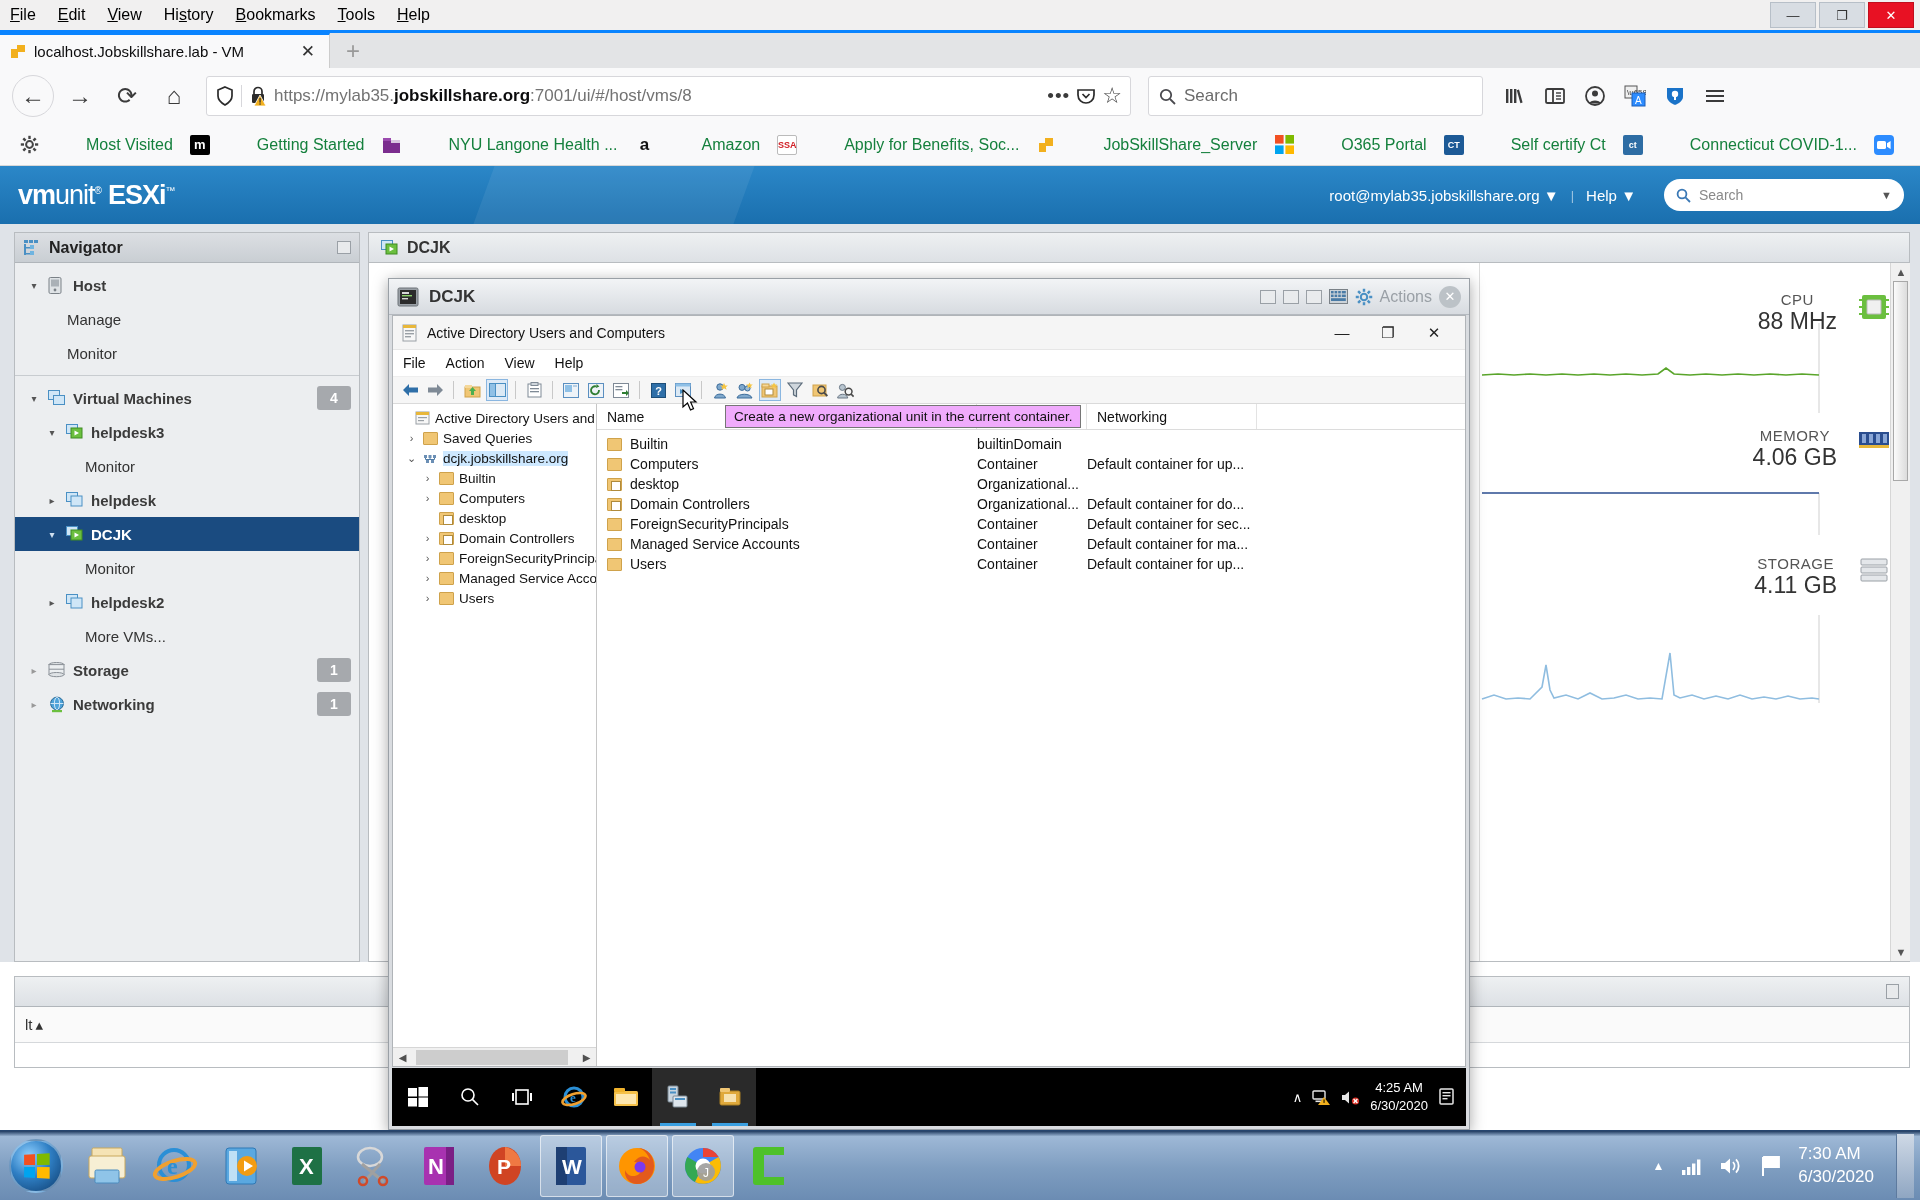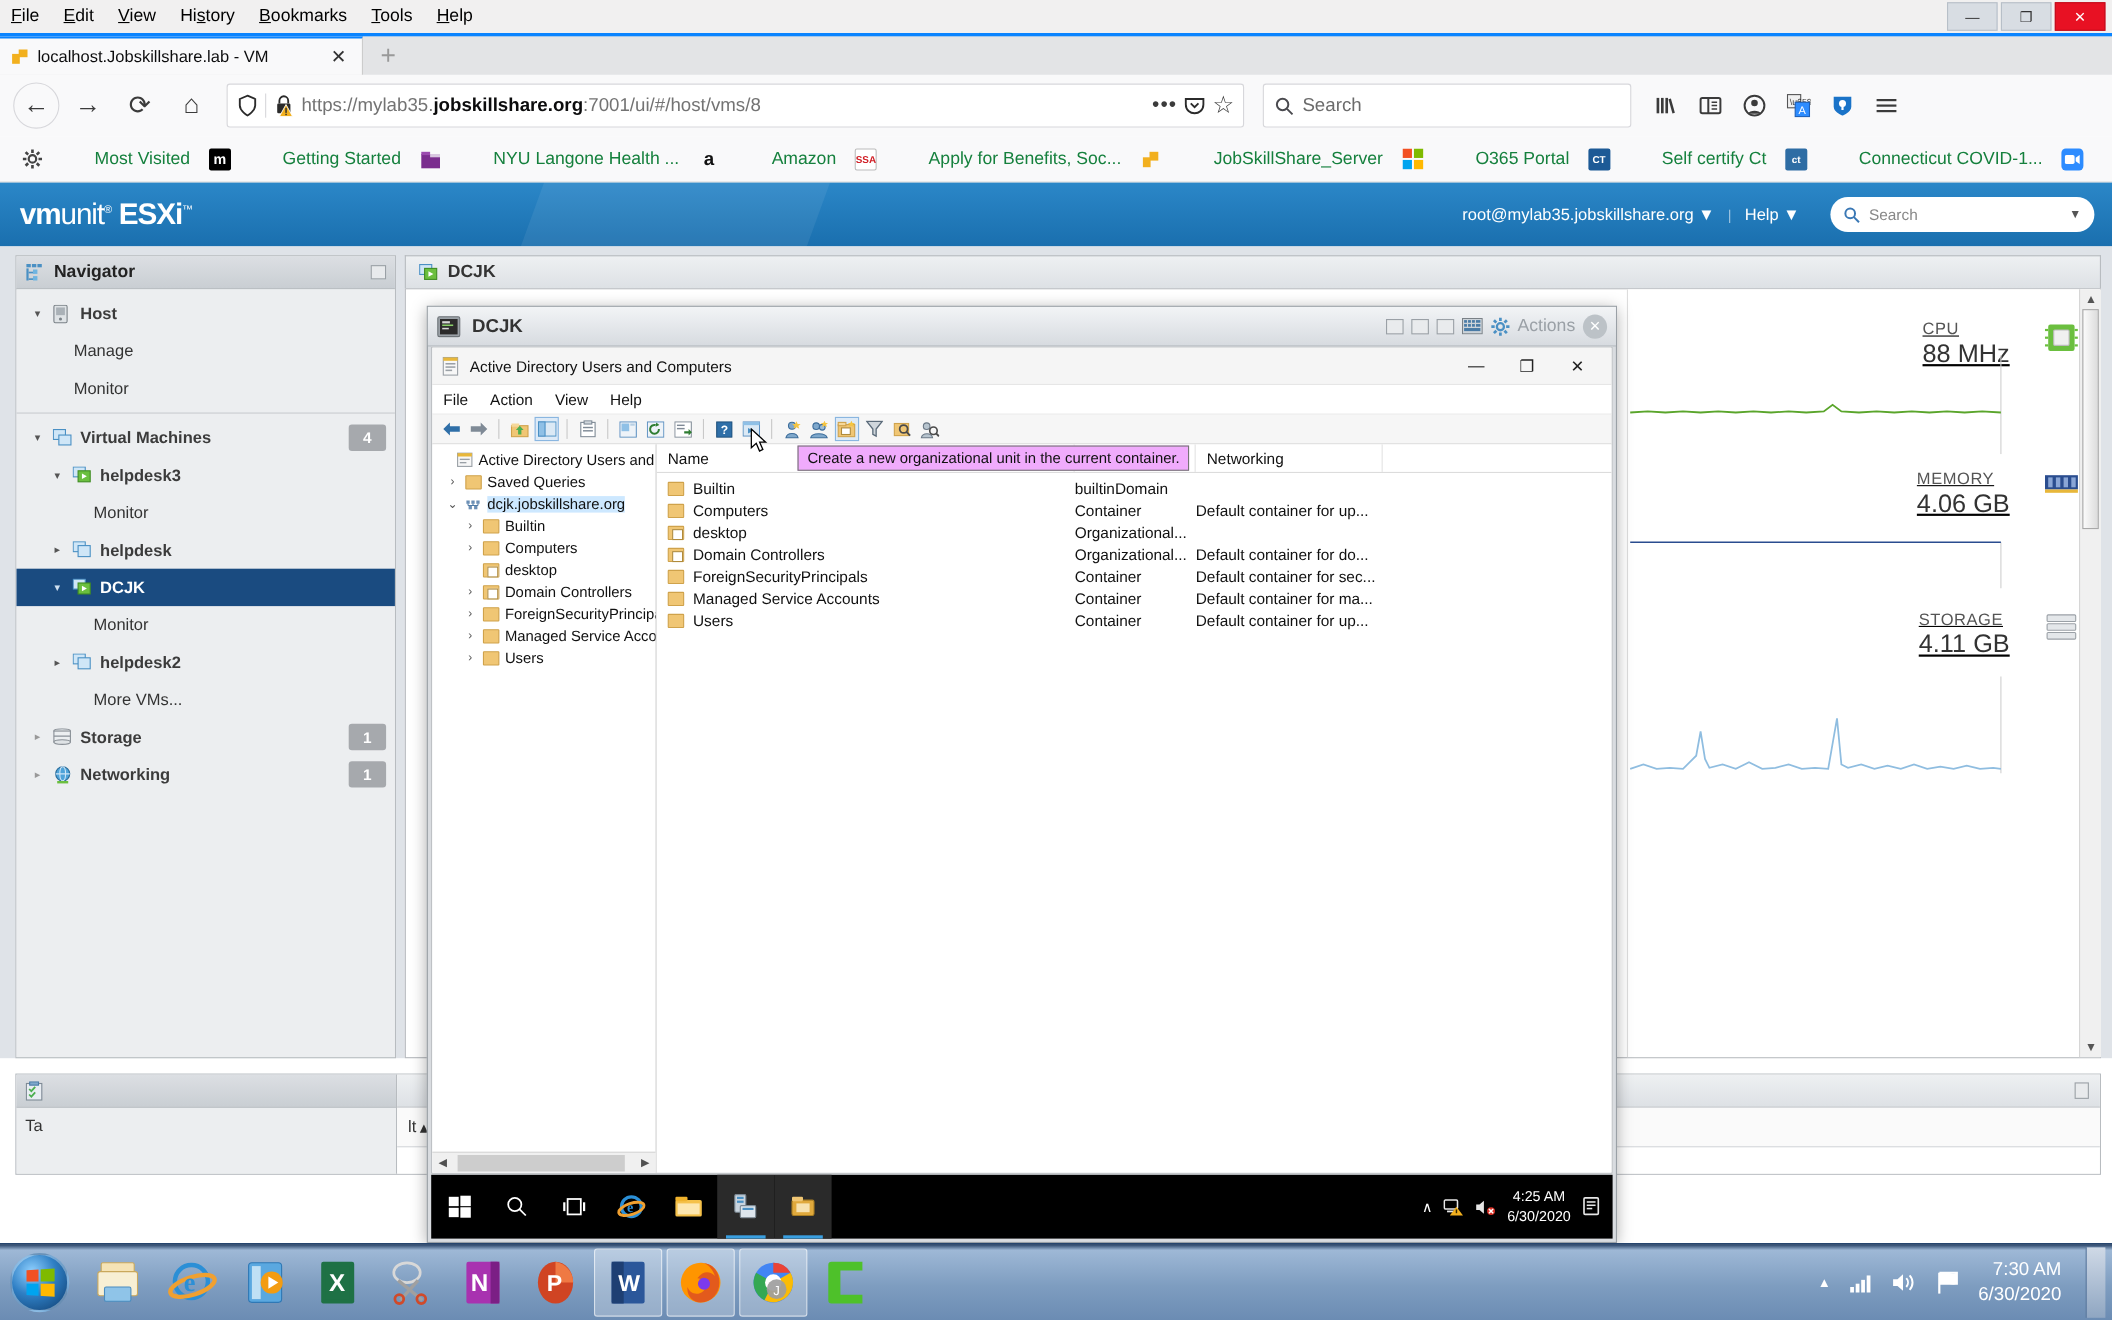--- a/index.html
+++ b/index.html
@@ -120,21 +120,21 @@
   .content-tab { height: 30px; background: linear-gradient(180deg,#eef0f2,#dde1e5);
                  border: 1px solid #b8bcc0; border-bottom: none; display: flex; align-items: center;
                  padding: 0 12px; gap: 8px; width: 100%; }
   .content-tab-title { font-size: 16px; font-weight: bold; color: #333; }
   .content-pane { position: absolute; left:0; right:0; top:30px; bottom: 0; background:#fff; border:1px solid #b8bcc0; }
 
   
   .perf { position: absolute; right: 0; top: 0; width: 430px; bottom: 0; background: #fff;
           border-left: 1px solid #ddd; }
   .perf-block { position: relative; height: 136px; }
-  .perf-label { position: absolute; right: 82px; text-align: left; text-decoration: underline; }
+  .perf-label { position: absolute; right: 72px; text-align: center; }
   .perf-name { font-size: 15px; color: #555; letter-spacing: .5px; }
   .perf-val { font-size: 23px; color: #333; }
   .perf-ico { position: absolute; right: 18px; width: 32px; height: 28px; }
 
   
   .vscroll { position: absolute; right: -1px; top: 0; bottom: 0; width: 20px; background: #f0f0f0;
              border-left: 1px solid #d6d6d6; }
   .vscroll-thumb { position: absolute; top: 18px; left: 2px; width: 15px; height: 200px;
                    background: linear-gradient(90deg,#fbfbfb,#dcdcdc); border: 1px solid #a8a8a8; }
   .vscroll-arrow { position: absolute; left: 3px; width: 14px; text-align: center; font-size: 11px; color: #555; }
@@ -223,21 +223,21 @@
   .start-orb { width: 64px; height: 60px; margin-left: 4px; display: flex; align-items: center; justify-content: center; }
   .orb { width: 54px; height: 54px; border-radius: 50%;
          background: radial-gradient(circle at 36% 30%, #8fd0ff 0%, #2f7fc4 45%, #0d3a6b 100%);
          display: flex; align-items: center; justify-content: center; border: 2px solid rgba(255,255,255,.35); }
   .orb-flag { width: 26px; height: 24px; display: grid; grid-template-columns: 1fr 1fr; grid-template-rows: 1fr 1fr;
               gap: 2px; transform: perspective(40px) rotateY(-12deg); }
   .host-icons { display: flex; align-items: center; gap: 4px; margin-left: 10px; }
   .hti { width: 62px; height: 62px; display: flex; align-items: center; justify-content: center; border-radius: 3px; }
   .hti.running { background: rgba(255,255,255,.28); border: 1px solid rgba(255,255,255,.6); }
   .host-tray { margin-left: auto; display: flex; align-items: center; gap: 16px; padding-right: 6px; }
-  .host-clock { color: #fff; font-size: 17px; text-align: right; line-height: 1.3; }
+  .host-clock { color: #fff; font-size: 17px; text-align: left; line-height: 1.3; }
   .showdesk { width: 18px; height: 64px; background: linear-gradient(180deg,#cfd9e6,#8fa6c2);
               border-left: 1px solid #5d7a9e; margin-left: 6px; }
 
   .svgico { display: block; }
 </style>
 </head>
 <body>
 
 <div class="ff-menubar">
   <span class="ff-menu-item"><u>F</u><span title="File">ile</span></span>
@@ -671,31 +671,20 @@
 
       <div class="vscroll">
         <div class="vscroll-arrow" style="top:3px;">▲</div>
         <div class="vscroll-thumb"></div>
         <div class="vscroll-arrow" style="bottom:3px;">▼</div>
       </div>
     </div>
   </div>
 
   <div class="tasks-panel">
-    <div class="tasks-left">
-      <div class="tasks-left-head">
-        <svg class="svgico" width="17" height="18" viewBox="0 0 17 18">
-          <rect x="1" y="2" width="14" height="15" fill="#e8edf2" stroke="#7f8a96"></rect>
-            <rect x="4" y="0.5" width="8" height="3" fill="#7fa8cc" stroke="#4a7ba6"></rect>
-          <path d="M3.5 7 L5.5 9 L9 5" fill="none" stroke="#4caf50" stroke-width="1.6"></path>
-            <path d="M3.5 12 L5.5 14 L9 10" fill="none" stroke="#4caf50" stroke-width="1.6"></path>
-        </svg>
-      </div>
-      <div style="padding:8px;font-size:15px;color:#333;">Ta</div>
-    </div>
     <div class="tasks-right">
       <div class="tr-head">
         <span style="width:13px;height:15px;border:1px solid #9aa0a6;background:#e8eaec;"></span>
       </div>
       <div class="tr-cols">
         <div class="tcol" style="width:800px;">
           <span>lt</span>
           <span style="margin-left:3px;">▴</span>
           <span class="chev">∨</span>
         </div>

